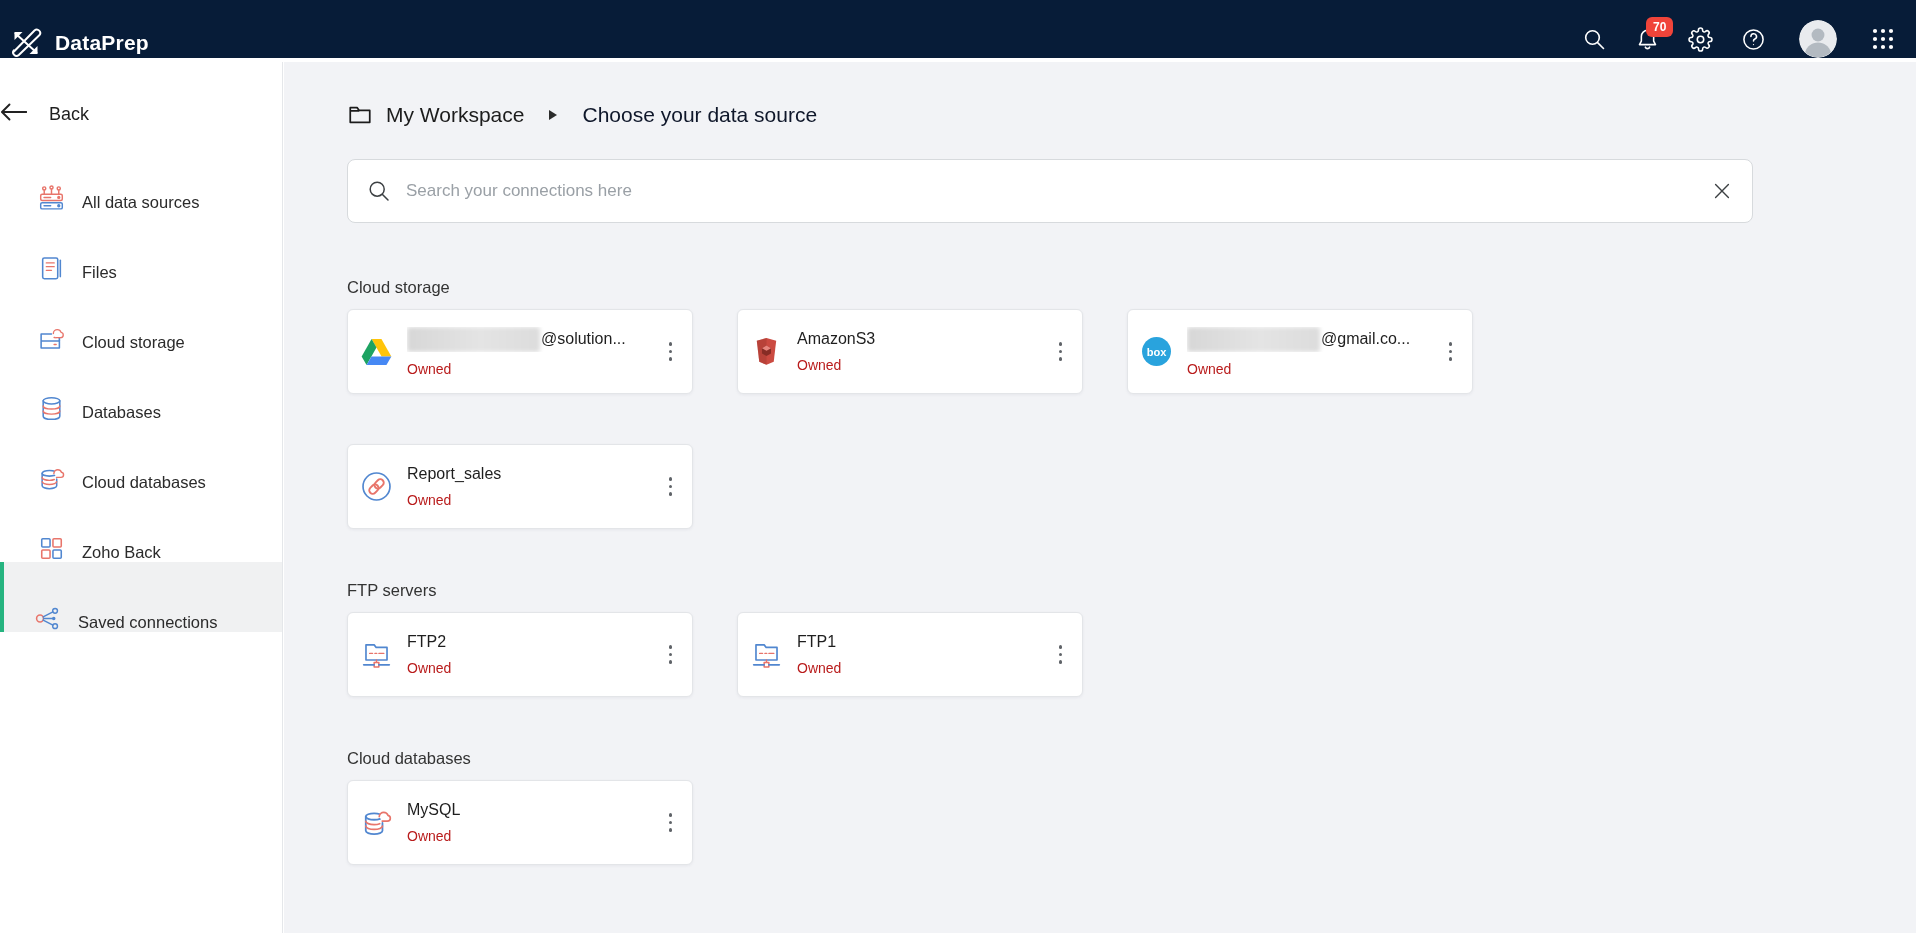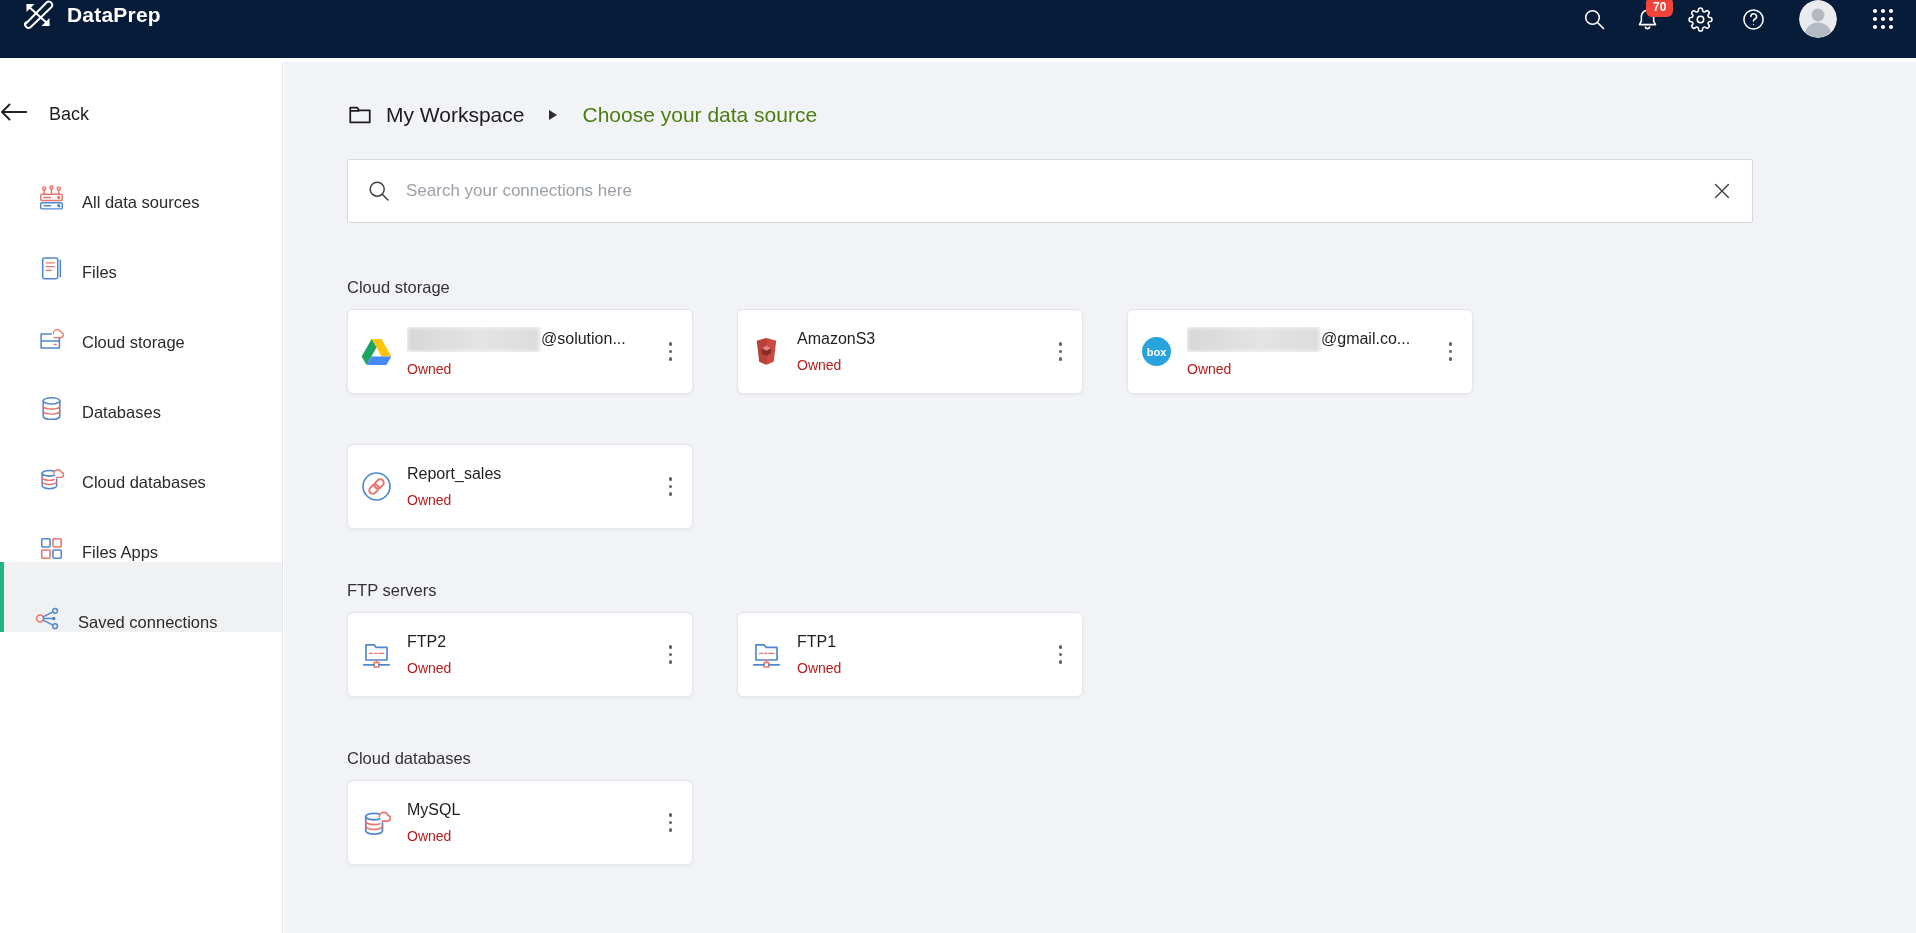--- a/index.html
+++ b/index.html
@@ -8,22 +8,22 @@
     --accent_green:#26b480;
     --main_bg:#f2f3f6;
     --icon_red:#e8756b;
     --icon_blue:#5187d0;
   }
   *{box-sizing:border-box;margin:0;padding:0}
   html,body{width:1916px;height:933px;overflow:hidden;background:#fff;
     font-family:"Liberation Sans",sans-serif;-webkit-font-smoothing:antialiased}
 
   
-  .topbar{height:58px;background:var(--header_bg);display:flex;align-items:flex-start;
-    justify-content:space-between;padding:0 20px 0 22px}
+  .topbar{height:58px;background:var(--header_bg);display:flex;align-items:flex-end;
+    justify-content:space-between;padding:0 20px 0 10px}
   .brand{display:flex;align-items:center;gap:13px}
   .brand svg{display:block}
   .brand-name{color:#fff;font-size:21px;font-weight:600;letter-spacing:.2px}
   .top-actions{display:flex;align-items:center;gap:27px}
   .top-icon{width:26px;height:26px;display:flex;align-items:center;justify-content:center;
     cursor:pointer;position:relative}
   .top-icon svg{display:block}
   .badge{position:absolute;top:-9px;left:12px;background:var(--badge_red);color:#fff;
     font-size:12px;font-weight:700;line-height:1;padding:4px 7px;border-radius:6px}
   .avatar{width:38px;height:38px;border-radius:50%;overflow:hidden;cursor:pointer;margin:0 6px}
@@ -43,24 +43,24 @@
   .side-label{font-size:16.5px;color:#2b2b2b;white-space:nowrap}
 
   
   .main{position:absolute;top:62px;left:284px;right:0;bottom:0;background:var(--main_bg);
     padding:36px 35px 0 63px;overflow:hidden}
   .breadcrumb{display:flex;align-items:center;gap:13px;height:34px}
   .crumb-folder{width:26px;height:26px}
   .crumb-text{font-size:21px;color:#1c1c1c;cursor:pointer}
   .crumb-sep{width:0;height:0;border-left:8px solid #2b2b2b;border-top:5.5px solid transparent;
     border-bottom:5.5px solid transparent;margin:0 12px}
-  .crumb-page{font-size:21px;color:#4d7c0f}
+  .crumb-page{font-size:21px;color:#0f172a}
 
   .searchbar{position:relative;margin-top:27px;width:1406px;height:64px}
-  .searchbar input{width:100%;height:100%;border:1px solid #d7dadd;border-radius:2px;
+  .searchbar input{width:100%;height:100%;border:1px solid #d7dadd;border-radius:8px;
     background:#fff;padding:0 64px 0 58px;font-size:17px;color:#333;outline:none;
     font-family:"Liberation Sans",sans-serif}
   .searchbar input::placeholder{color:#9aa0a6}
   .search-glyph{position:absolute;left:20px;top:20px}
   .search-clear{position:absolute;right:20px;top:21px;cursor:pointer}
 
   .section{margin-top:50px}
   .section:first-of-type{margin-top:53px}
   .section-title{font-size:16.5px;color:#333;line-height:22px}
   .cards{display:flex;gap:44px;margin-top:11px}
@@ -245,21 +245,21 @@
    <g stroke="#5187d0" stroke-width="1.5">
               <rect x="3.6" y="3.6" width="8" height="8" rx="1"></rect>
               <rect x="14.4" y="14.4" width="8" height="8" rx="1"></rect>
             </g>
    <g stroke="#e8756b" stroke-width="1.5">
               <rect x="14.4" y="3.6" width="8" height="8" rx="1"></rect>
               <rect x="3.6" y="14.4" width="8" height="8" rx="1"></rect>
             </g>
           </svg>
         </span>
-    <span class="side-label">Files Apps</span>
+    <span class="side-label">Zoho Back</span>
   </div>
 
   <div class="side-item selected">
     <span class="side-icon">
           <svg viewBox="0 0 26 26" fill="none" stroke-linecap="round">
    <circle cx="5.8" cy="13" r="3.3" stroke="#e8756b" stroke-width="1.5"></circle>
    <g stroke="#5187d0" stroke-width="1.4">
               <circle cx="20.3" cy="5.6" r="2.3"></circle>
               <circle cx="20.3" cy="20.4" r="2.3"></circle>
    <path d="M8.8 11.4l9.4-4.7M8.8 14.6l9.4 4.7M9.3 13h8.2"></path>

